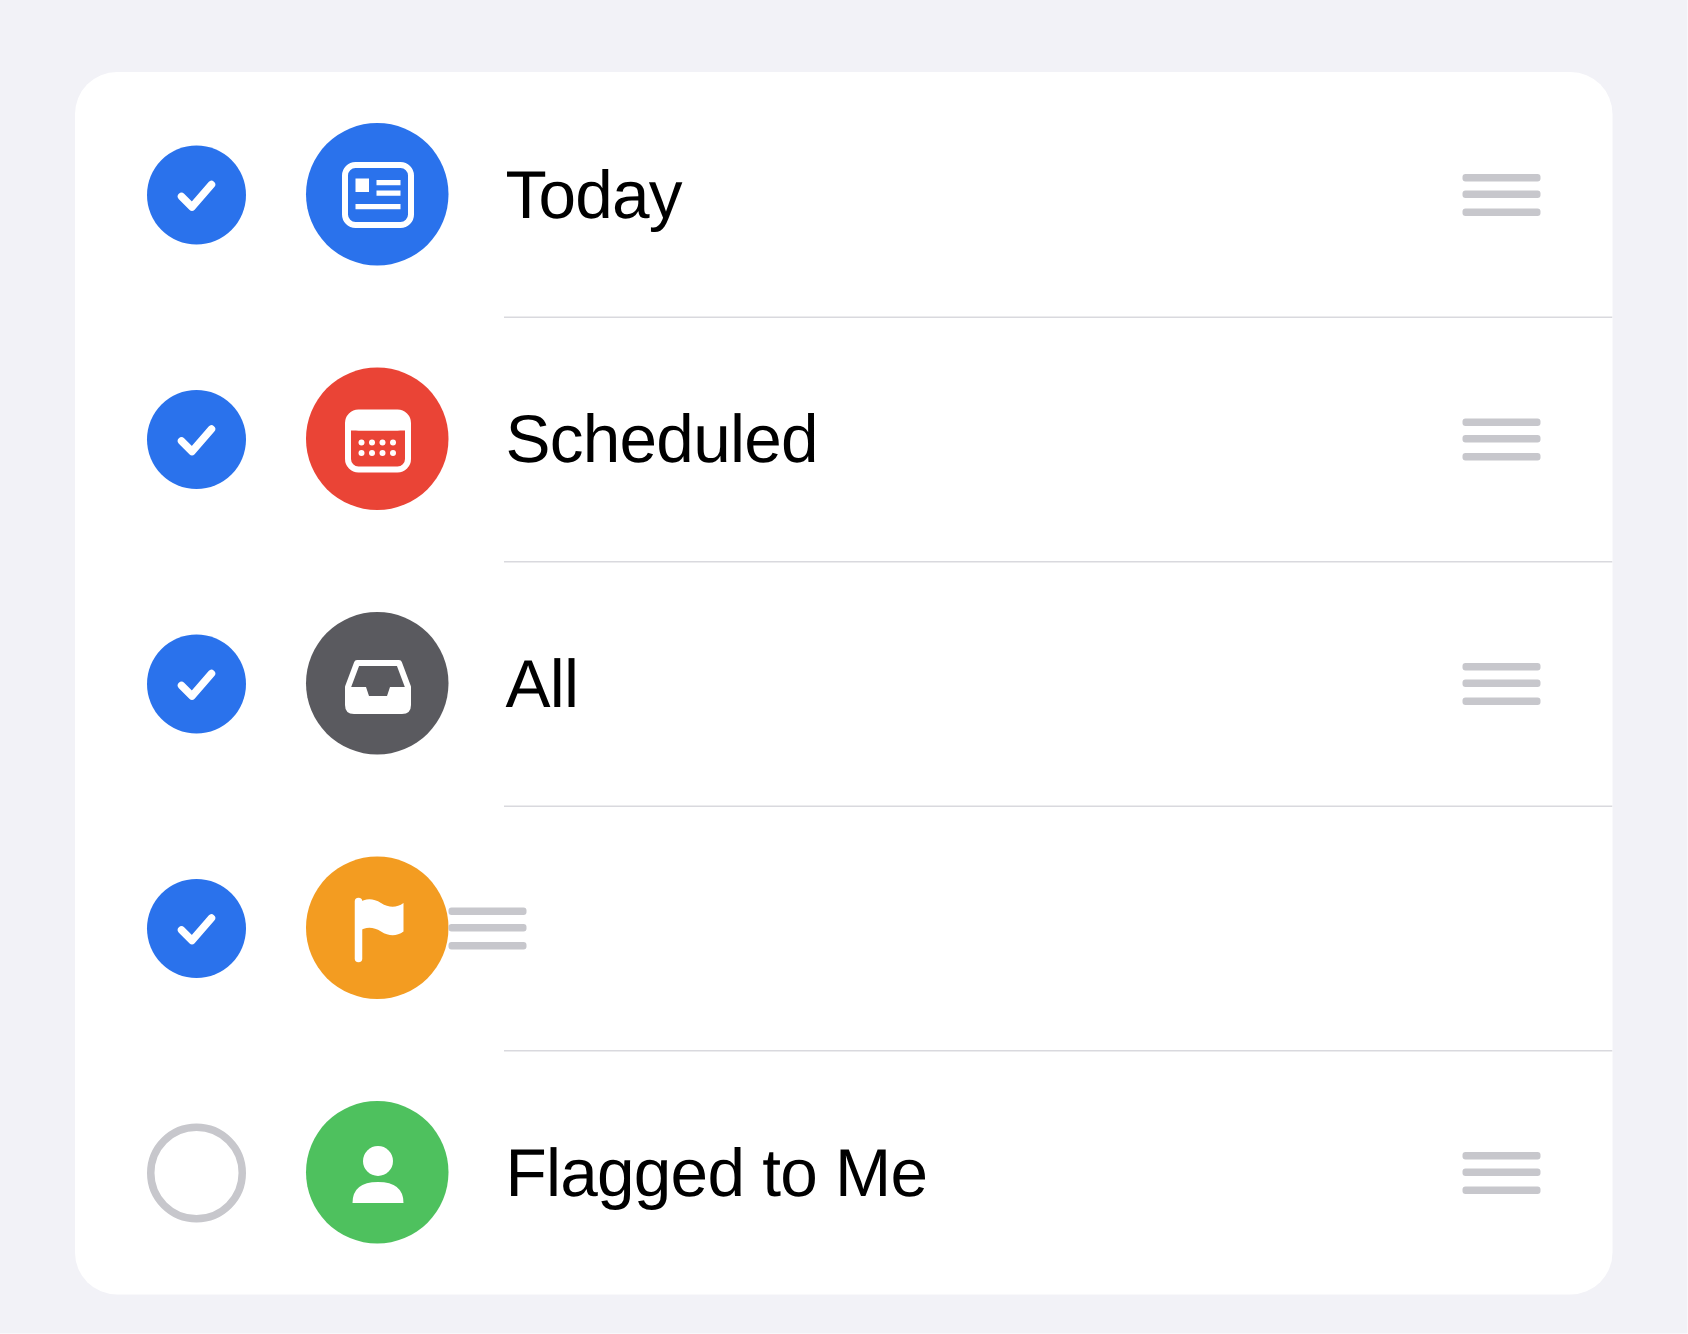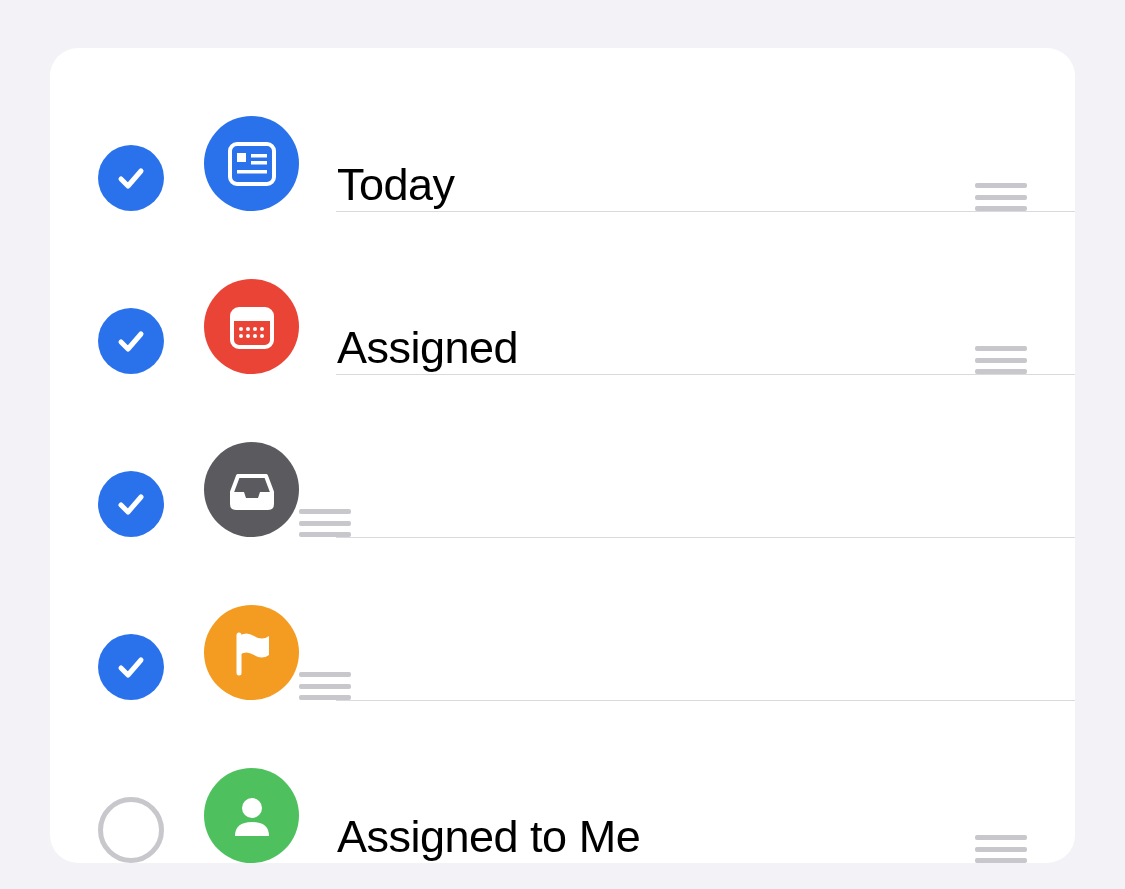--- a/index.html
+++ b/index.html
@@ -11,21 +11,21 @@
       padding: 48px 50px 50px 50px;
     }
     .card {
       background: #ffffff;
       border-radius: 28px;
       overflow: hidden;
     }
     .row {
       position: relative;
       display: flex;
-      align-items: flex-end;
+      align-items: center;
       height: 163px;
       padding: 0 48px;
     }
     .divider {
       position: absolute;
       top: 0;
       left: 286px;
       right: 0;
       height: 1px;
       background: #d9d9de;
@@ -136,41 +136,42 @@
         <circle cx="17" cy="30" r="2" fill="#ffffff"></circle>
           <circle cx="24" cy="30" r="2" fill="#ffffff"></circle>
           <circle cx="31" cy="30" r="2" fill="#ffffff"></circle>
           <circle cx="38" cy="30" r="2" fill="#ffffff"></circle>
         <circle cx="17" cy="37" r="2" fill="#ffffff"></circle>
           <circle cx="24" cy="37" r="2" fill="#ffffff"></circle>
           <circle cx="31" cy="37" r="2" fill="#ffffff"></circle>
           <circle cx="38" cy="37" r="2" fill="#ffffff"></circle>
       </svg>
     </div>
-    <div class="label">Assigned</div>
+    <div class="label">Scheduled</div>
     <div class="drag-handle">
         <span></span>
         <span></span>
         <span></span>
       </div>
   </div>
 
   <div class="row">
     <div class="divider"></div>
     <div class="checkbox checked">
       <svg class="checkmark" viewBox="0 0 32 32">
           <polyline points="6,17 13,24 26,9"></polyline>
         </svg>
     </div>
     <div class="icon-circle" style="background:#5a5a5f">
       <svg class="icon-svg" viewBox="0 0 56 56">
         <path d="M 8 30 L 14 14 L 42 14 L 48 30 L 48 42 Q 48 46 44 46 L 12 46 Q 8 46 8 42 Z" fill="none" stroke="#ffffff" stroke-width="4" stroke-linejoin="round"></path>
         <path d="M 8 30 L 20 30 L 22 36 L 34 36 L 36 30 L 48 30 L 48 42 Q 48 46 44 46 L 12 46 Q 8 46 8 42 Z" fill="#ffffff"></path>
       </svg>
     </div>
+    <div class="label">All</div>
     <div class="drag-handle">
         <span></span>
         <span></span>
         <span></span>
       </div>
   </div>
 
   <div class="row">
     <div class="divider"></div>
     <div class="checkbox checked">
@@ -193,21 +194,21 @@
 
   <div class="row">
     <div class="divider"></div>
     <div class="checkbox unchecked"></div>
     <div class="icon-circle" style="background:#4ec15e">
       <svg class="icon-svg" viewBox="0 0 56 56">
         <circle cx="28" cy="20" r="10" fill="#ffffff"></circle>
         <path d="M 11 48 Q 11 34 28 34 Q 45 34 45 48 Z" fill="#ffffff"></path>
       </svg>
     </div>
-    <div class="label">Assigned to Me</div>
+    <div class="label">Flagged to Me</div>
     <div class="drag-handle">
         <span></span>
         <span></span>
         <span></span>
       </div>
   </div>
 
 </div>
 
 </body></html>

